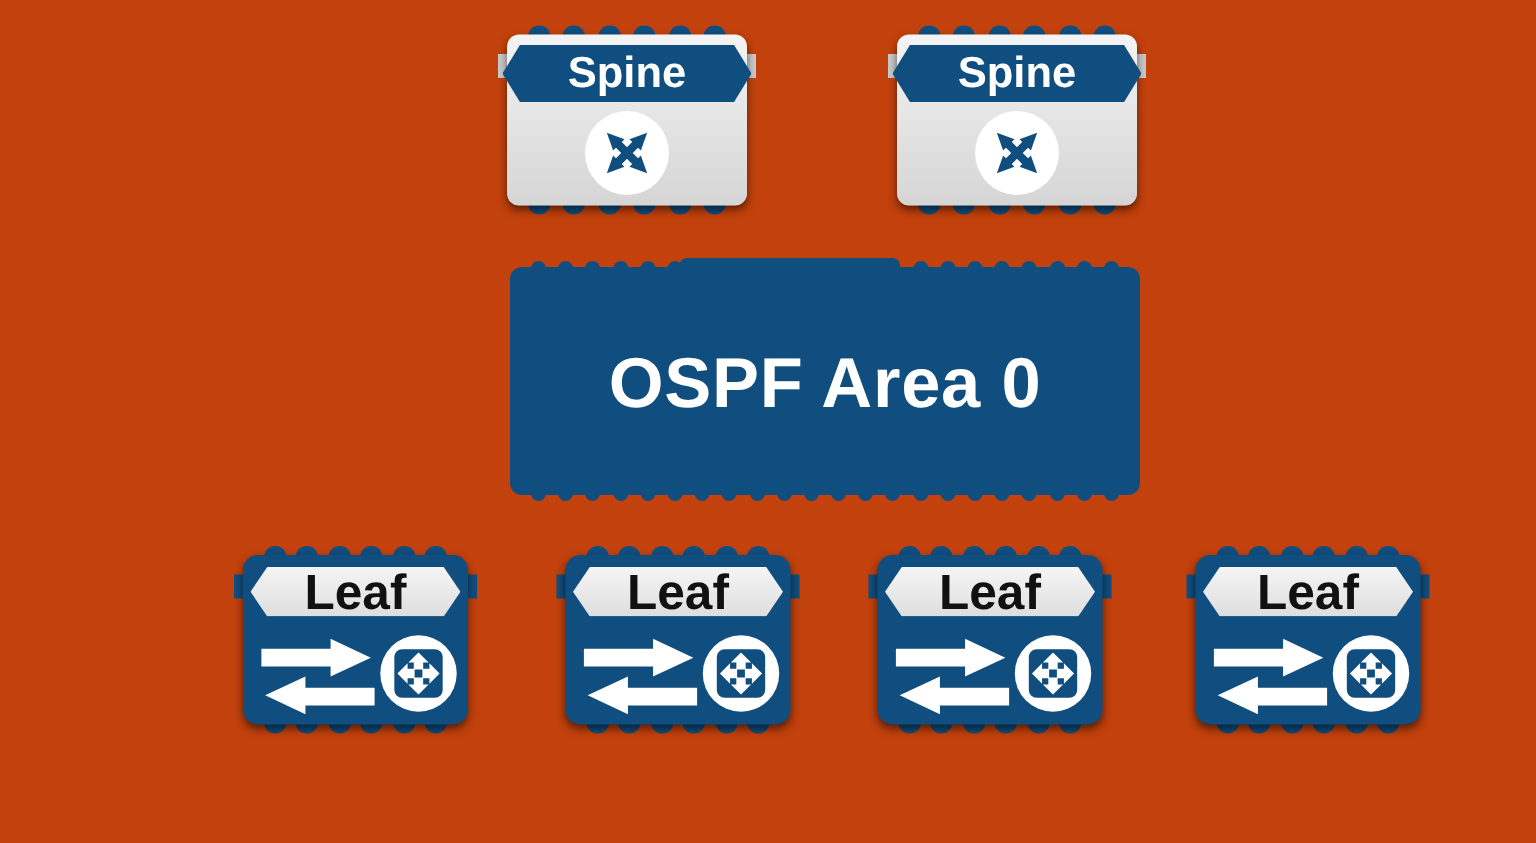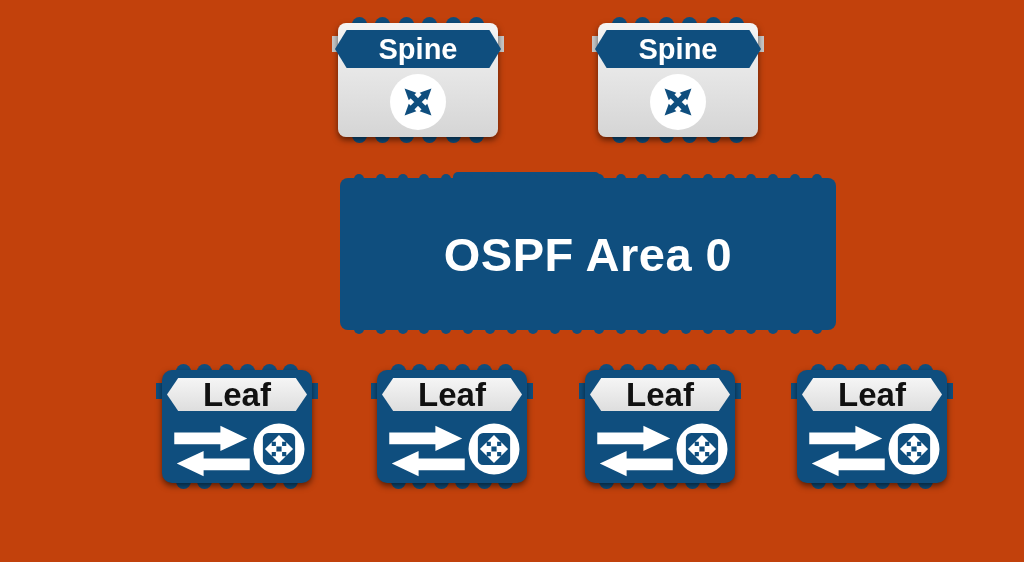--- a/index.html
+++ b/index.html
@@ -37,21 +37,21 @@
                box-shadow:0 3px 6px rgba(0,0,0,.55);}
   .spine .side-tab{background:var(--side_tab_gray);}
   .spine .banner{left:-3px;right:-3px;top:7px;height:38px;background:var(--primary_blue);
                  color:var(--text_light);font-size:29px;}
   .spine .icon-circle{position:absolute;left:50%;transform:translateX(-50%);top:51px;
                       width:56px;height:56px;border-radius:50%;background:#fff;z-index:3;
                       display:flex;align-items:center;justify-content:center;}
   .spine .icon-circle svg{width:42px;height:42px;}
 
   
-  .ospf{position:absolute;left:340px;top:172px;width:496px;height:158px;}
+  .ospf{position:absolute;left:340px;top:172px;width:420px;height:158px;}
   .ospf .tab{position:absolute;left:113px;top:0;width:147px;height:12px;z-index:0;
              background:var(--primary_blue);border-radius:5px 5px 0 0;}
   .ospf .body{position:absolute;left:0;right:0;top:6px;bottom:0;z-index:1;
               background:var(--primary_blue);border-radius:8px;
               display:flex;align-items:center;justify-content:center;}
   .ospf .teeth{position:absolute;left:14px;right:14px;display:flex;justify-content:space-between;z-index:0;}
   .ospf .teeth .bump{width:10px;height:10px;border-radius:50%;background:var(--primary_blue);}
   .ospf .teeth.top{top:2px;}
   .ospf .teeth.bottom{bottom:-4px;}
   .ospf .label{color:var(--text_light);font-size:47px;font-weight:bold;letter-spacing:.5px;}

